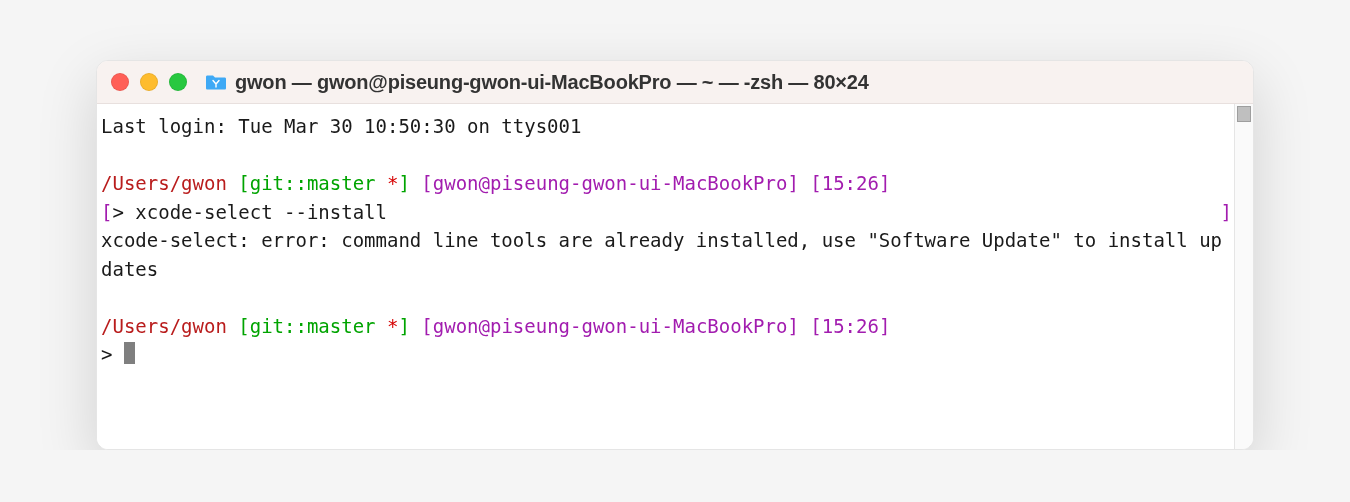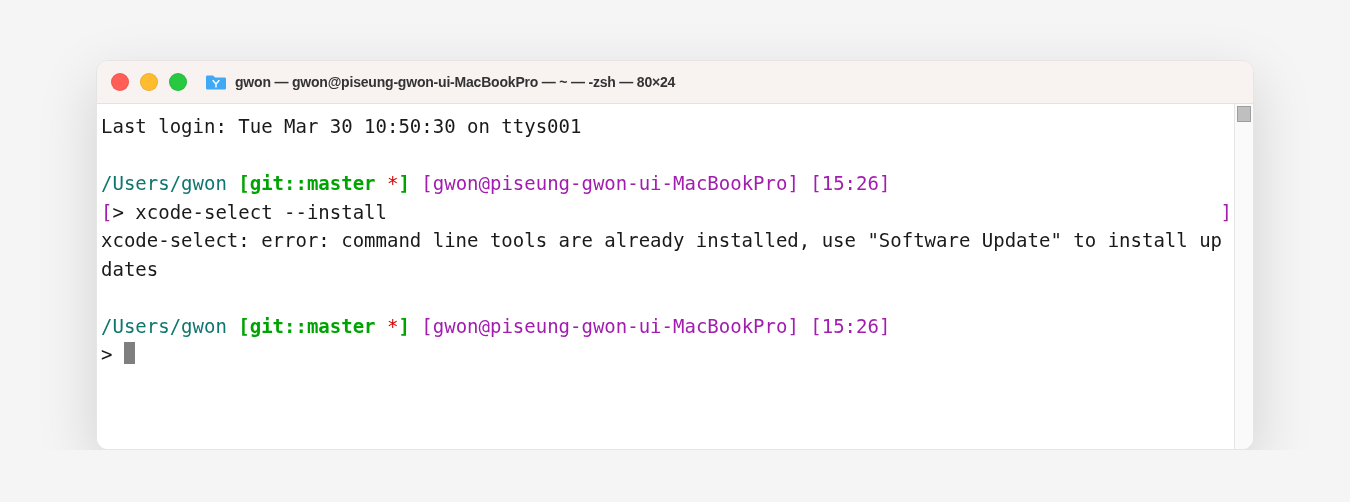--- a/index.html
+++ b/index.html
@@ -43,21 +43,21 @@
   .light.yellow { background: #febc2e; border: 0.5px solid rgba(0,0,0,0.08); }
   .light.green { background: #28c840; border: 0.5px solid rgba(0,0,0,0.08); }
   .folder-icon {
     width: 22px;
     height: 18px;
     margin-right: 8px;
     position: relative;
   }
   .folder-icon svg { display:block; }
   .title-text {
-    font-size: 14px;
+    font-size: 20px;
     font-weight: 600;
     color: #333;
     letter-spacing: -0.2px;
   }
   .term-container {
     display: flex;
   }
   .terminal {
     flex: 1;
     background: #ffffff;
@@ -75,22 +75,22 @@
     border-left: 1px solid #e5e5e5;
     position: relative;
   }
   .scrollbar-thumb {
     width: 12px;
     height: 14px;
     background: #bfbfbf;
     border: 1px solid #9e9e9e;
     margin: 2px auto;
   }
-  .path { color: #0f766e; }
-  .git { color: #00a400; font-weight: bold; }
+  .path { color: #b91c1c; }
+  .git { color: #00a400; }
   .asterisk { color: #d60000; }
   .meta { color: #a21caf; }
   .cursor {
     display: inline-block;
     width: 11px;
     height: 22px;
     background: #7f7f7f;
     vertical-align: text-bottom;
     margin-bottom:1px;
   }

